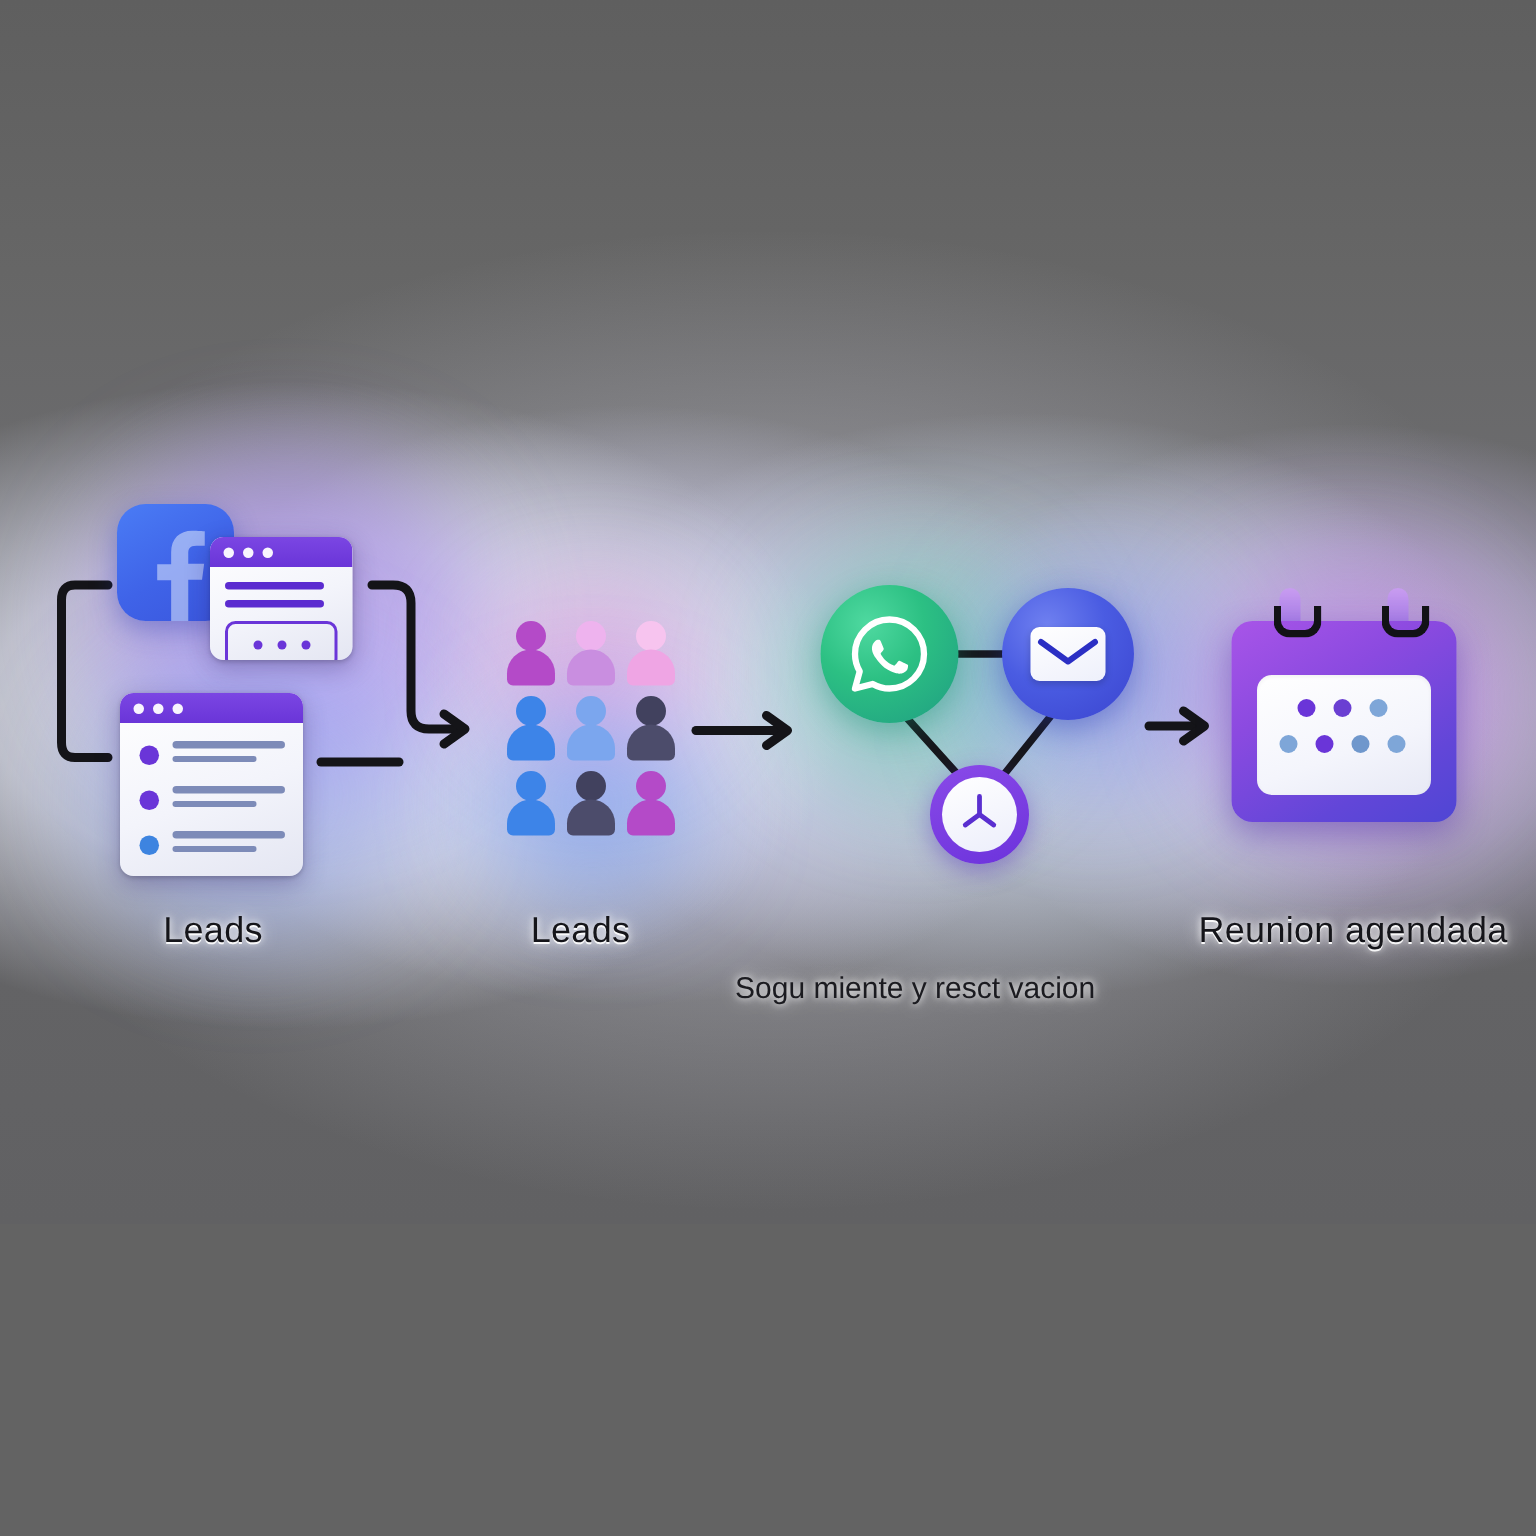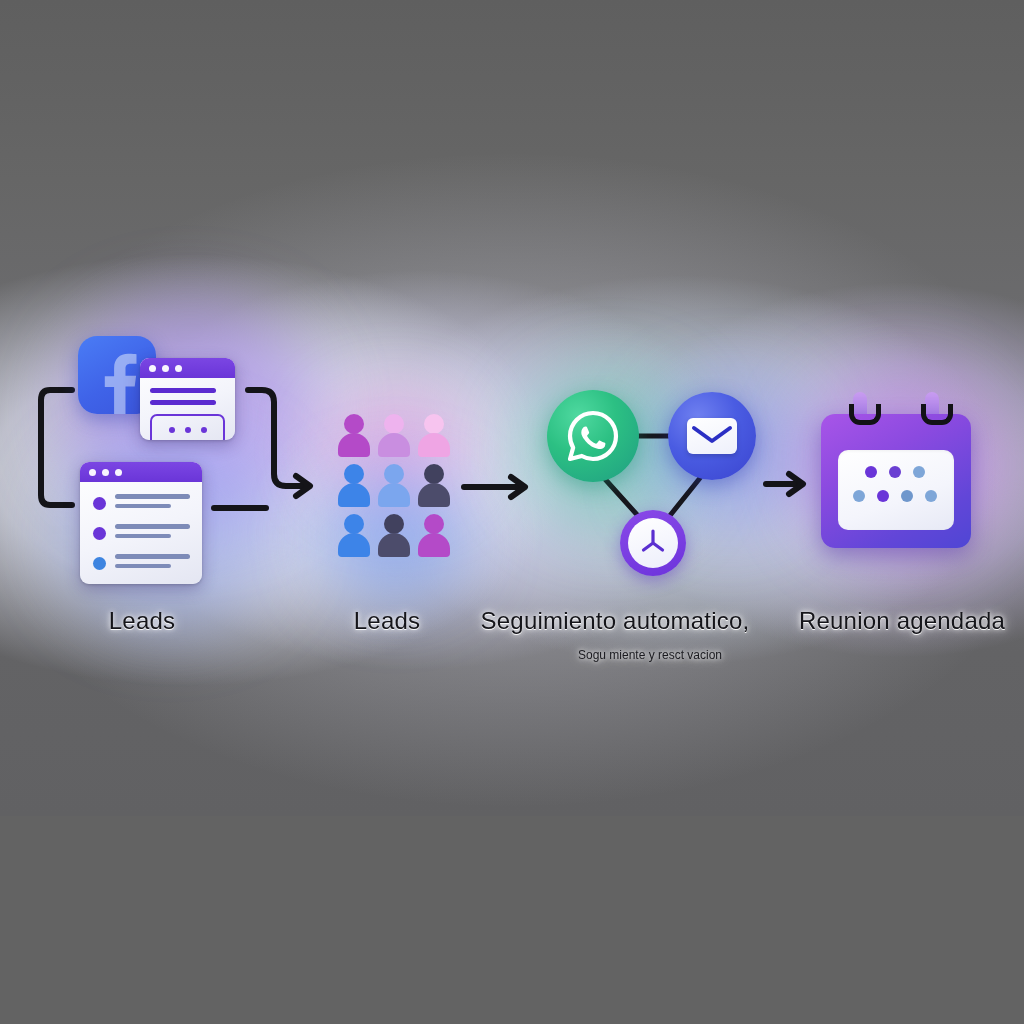--- a/index.html
+++ b/index.html
@@ -19,22 +19,22 @@
       radial-gradient(ellipse 700px 420px at 512px 480px, rgba(215,215,228,.55) 0%, rgba(140,140,150,0) 78%),
       linear-gradient(180deg,#5f5f5f 0%, #666 22%, #6d6d70 45%, #6a6a6c 62%, #636365 80%, #616163 100%);
   }
   .glow{position:absolute;border-radius:50%;pointer-events:none;filter:blur(34px);}
   .lbl{
     position:absolute;text-align:center;color:#15151a;
     font-size:24px;letter-spacing:.2px;white-space:nowrap;
     text-shadow:0 0 5px rgba(255,255,255,.95),0 0 12px rgba(255,255,255,.85),0 1px 0 rgba(255,255,255,.9);
   }
   .sublbl{
-    position:absolute;text-align:center;color:#1b1b20;
-    font-size:12px;white-space:nowrap;
+    position:absolute;color:#1b1b20;
+    font-size:20px;white-space:nowrap;
     text-shadow:0 0 5px rgba(255,255,255,.95),0 0 11px rgba(255,255,255,.8);
   }
 
   
   .win{position:absolute;border-radius:9px;overflow:hidden;
        background:linear-gradient(160deg,#ffffff 0%,#f3f4fb 55%,#e4e6f2 100%);
        box-shadow:0 5px 16px rgba(40,20,90,.30),0 1px 3px rgba(0,0,0,.18);}
   .win-bar{height:20px;background:linear-gradient(180deg,#7b46e3 0%,#6a35d8 100%);
            display:flex;align-items:center;gap:6px;padding:0 9px;}
   .dot{width:7px;height:7px;border-radius:50%;background:#fff;opacity:.95;}
@@ -251,21 +251,20 @@
               box-shadow:0 5px 16px rgba(80,40,190,.42);">
     <div style="width:50px;height:50px;border-radius:50%;
                 background:linear-gradient(160deg,#ffffff 0%,#eceefb 100%);
                 display:flex;align-items:center;justify-content:center;">
       <svg width="36" height="36" viewBox="0 0 36 36" aria-hidden="true">
         <path d="M18 6 V18 M18 18 L8.5 25 M18 18 L27.5 25" fill="none" stroke="#5a2fd0" stroke-width="3.2" stroke-linecap="round"></path>
       </svg>
     </div>
   </div>
 
-  <div class="lbl" style="left:450px;top:607px;width:330px;">Seguimiento automatico,</div>
   <div class="sublbl" style="left:490px;top:648px;width:320px;">Sogu miente y resct vacion</div>
 
   <svg class="ink" width="1024" height="1024">
     <line x1="766" y1="484" x2="796" y2="484" stroke="#141418" stroke-width="6" stroke-linecap="round"></line>
     <path d="M789,474 L803,484 L789,494" fill="none" stroke="#141418" stroke-width="6" stroke-linecap="round" stroke-linejoin="round"></path>
   </svg>
 
   <div class="cal-ring" style="left:853px;top:392px;"></div>
   <div class="cal-ring" style="left:925px;top:392px;"></div>
 

